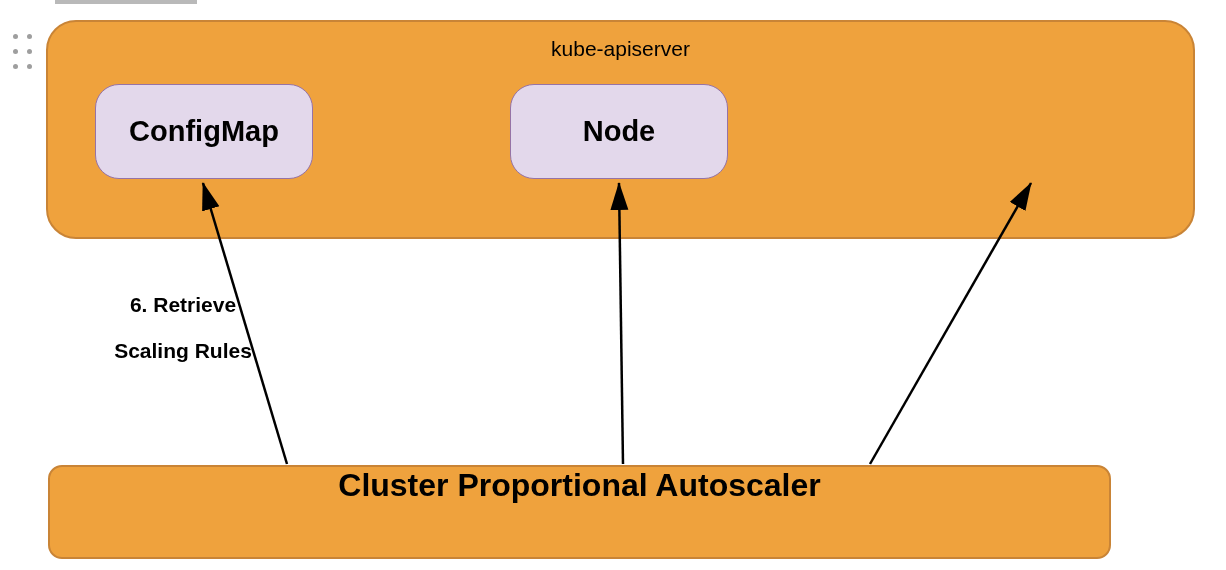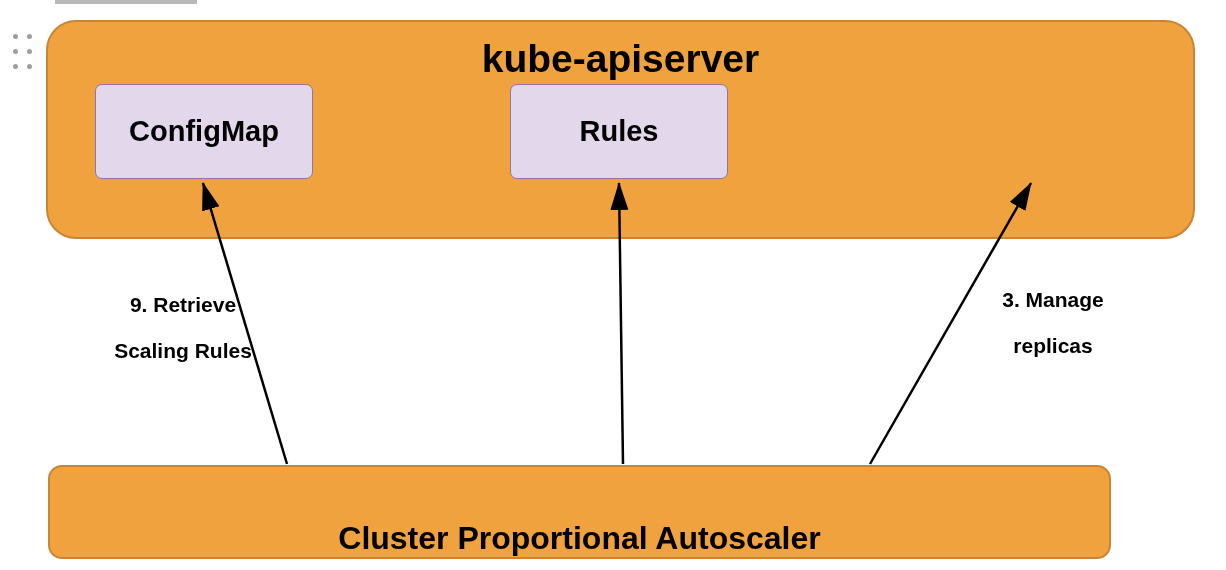--- a/index.html
+++ b/index.html
@@ -44,32 +44,32 @@
     width: 1149px; height: 219px;
     background: var(--container_fill, #efa23d);
     border: 2px solid var(--container_stroke, #c98436);
     border-radius: 30px;
     box-sizing: border-box;
   }
   .apiserver-title {
     position: absolute;
     left: 0; right: 0; top: 15px;
     text-align: center;
-    font-size: 39px;
-    font-weight: bold;
+    font-size: 21px;
+    font-weight: normal;
   }
 
   
   .knode {
     position: absolute;
     top: 62px;
     height: 95px;
     background: var(--node_fill, #e3d8eb);
     border: 1.5px solid var(--node_stroke, #9673a6);
-    border-radius: 7px;
+    border-radius: 24px;
     box-sizing: border-box;
     display: flex;
     align-items: center;
     justify-content: center;
     font-size: 29px;
     font-weight: bold;
     cursor: pointer;
   }
   #node-configmap  { left: 47px;  width: 218px; }
   #node-node       { left: 462px; width: 218px; }
@@ -78,21 +78,21 @@
   
   .autoscaler-box {
     position: absolute;
     left: 48px; top: 465px;
     width: 1063px; height: 94px;
     background: var(--container_fill, #efa23d);
     border: 2px solid var(--container_stroke, #c98436);
     border-radius: 14px;
     box-sizing: border-box;
     display: flex;
-    align-items: flex-end;
+    align-items: flex-start;
     justify-content: center;
     font-size: 32px;
     font-weight: bold;
     cursor: pointer;
   }
 
   
   svg.arrows {
     position: absolute;
     left: 0; top: 0;
@@ -138,40 +138,38 @@
   </div>
 
   <div class="apiserver-box">
     <div class="apiserver-title">kube-apiserver</div>
 
     <div class="knode" id="node-configmap">
       <span>ConfigMap</span>
     </div>
 
     <div class="knode" id="node-node">
-      <span>Rules</span>
+      <span>Node</span>
     </div>
 
   </div>
 
   <svg class="arrows" viewBox="0 0 1226 570">
     <defs>
       <marker id="ah" markerUnits="userSpaceOnUse" markerWidth="30" markerHeight="20" refX="27" refY="9" orient="auto">
         <path d="M0,0 L28,9 L0,18 Z" fill="#000000"></path>
       </marker>
     </defs>
     <line x1="287" y1="464" x2="203" y2="183" marker-end="url(#ah)"></line>
     <line x1="623" y1="464" x2="619" y2="183" marker-end="url(#ah)"></line>
     <line x1="870" y1="464" x2="1031" y2="183" marker-end="url(#ah)"></line>
   </svg>
 
-  <div class="arrow-label" id="arrow-label-1">9. Retrieve
+  <div class="arrow-label" id="arrow-label-1">6. Retrieve
 Scaling Rules</div>
 
 
-  <div class="arrow-label" id="arrow-label-3">3. Manage
-replicas</div>
 
   <div class="autoscaler-box">
     <span>Cluster Proportional Autoscaler</span>
   </div>
 
 </div>
 
 </body></html>

